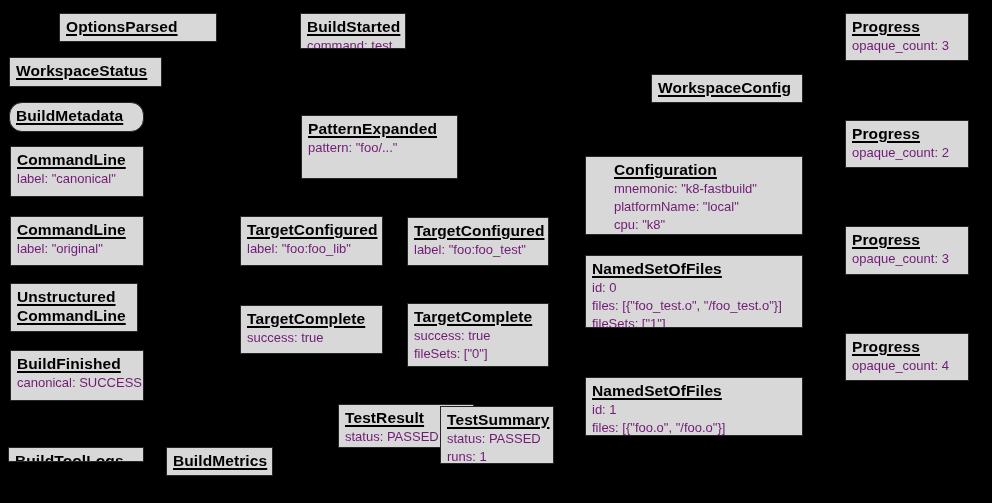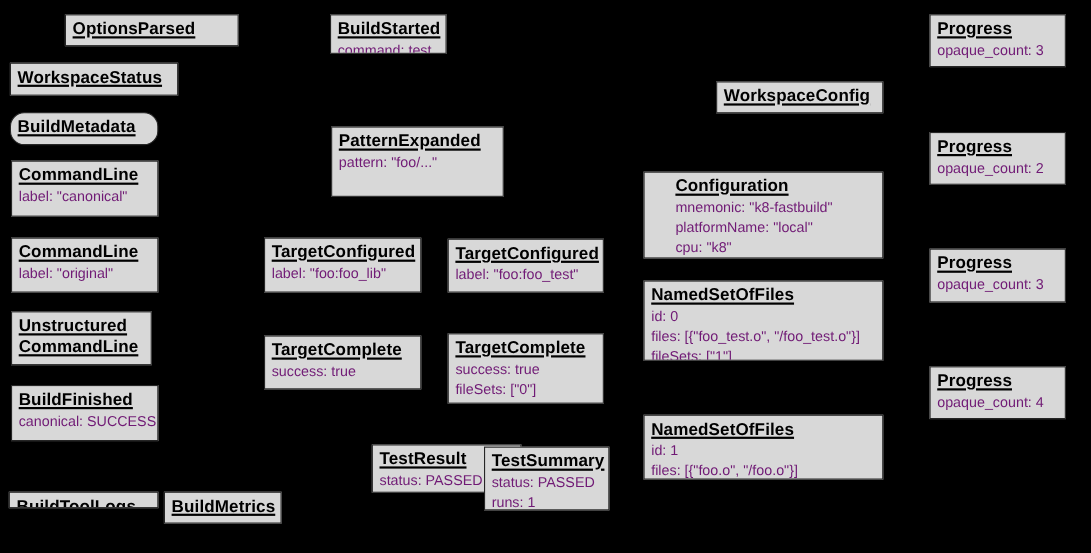--- a/index.html
+++ b/index.html
@@ -64,21 +64,21 @@
       <span class="node-title">Unstructured
 CommandLine</span>
     </div>
     <div class="node" style="left: 10px; top: 350px; width: 134px; height: 51px;">
       <span class="node-title">BuildFinished</span>
       <div class="node-detail">canonical: SUCCESS</div>
     </div>
     <div class="node" style="left: 8px; top: 447px; width: 136px; height: 15px;">
       <span class="node-title">BuildToolLogs</span>
     </div>
-    <div class="node" style="left: 149px; top: 447px; width: 107px; height: 29px;">
+    <div class="node" style="left: 166px; top: 447px; width: 107px; height: 29px;">
       <span class="node-title">BuildMetrics</span>
     </div>
     <div class="node" style="left: 300px; top: 13px; width: 106px; height: 36px;">
       <span class="node-title">BuildStarted</span>
       <div class="node-detail">command: test</div>
     </div>
     <div class="node" style="left: 301px; top: 115px; width: 157px; height: 64px;">
       <span class="node-title">PatternExpanded</span>
       <div class="node-detail">pattern: "foo/..."</div>
     </div>

